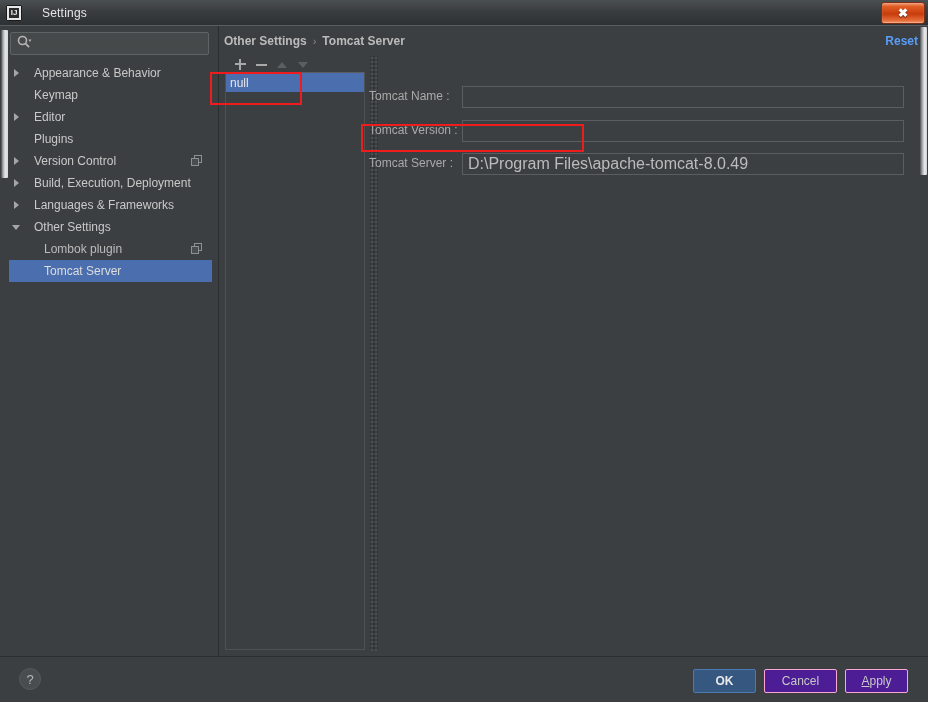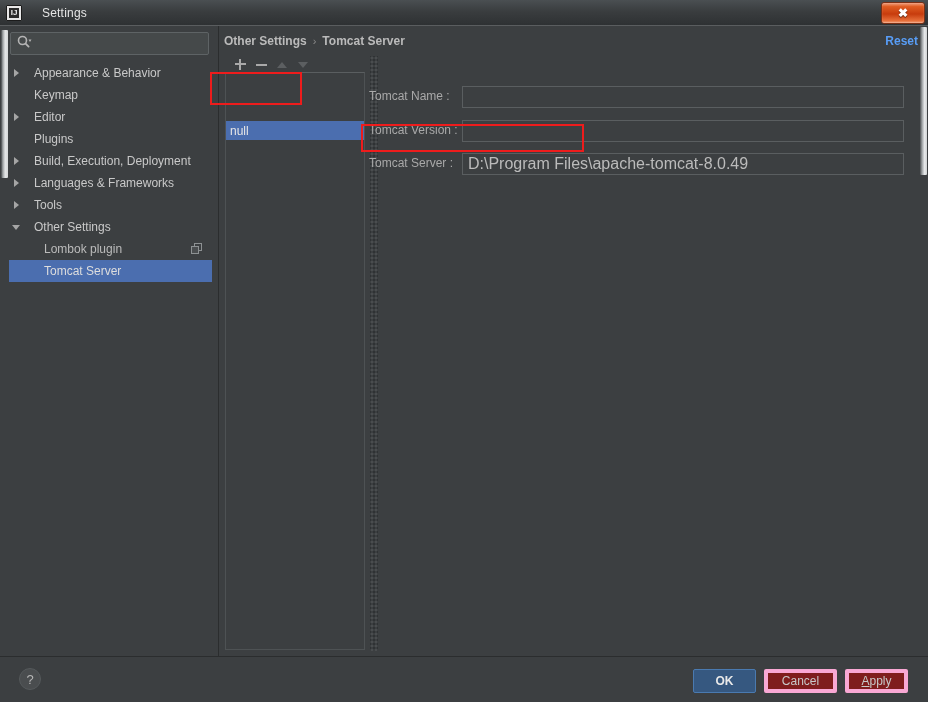--- a/index.html
+++ b/index.html
@@ -278,21 +278,20 @@
     display: flex;
     align-items: center;
     padding-left: 4px;
     font-size: 12px;
     color: #bbbbbb;
     box-sizing: border-box;
   }
   .list-row.selected {
     background: #4b6eaf;
     color: #e6e6e6;
-    margin-top: 48px;
   }
 
   
   .splitter {
     position: absolute;
     left: 151px; top: 30px;
     width: 8px; height: 595px;
     background-image:
       radial-gradient(#4a4d4f 40%, transparent 41%),
       radial-gradient(#2f3234 40%, transparent 41%);
@@ -383,22 +382,22 @@
     display: flex; align-items: center; justify-content: center;
     cursor: pointer;
   }
   .btn-default {
     background: #365880;
     border: 1px solid #4a7ab0;
     color: #e9e9e9;
     font-weight: bold;
   }
   .btn-normal {
-    background: #7f1d1d;
-    border: 4px solid #f9a8d4;
+    background: #4c1d95;
+    border: 1px solid #f9a8d4;
     color: #c8c8c8;
   }
   .btn-ok     { left: 693px; width: 63px; }
   .btn-cancel { left: 764px; width: 73px; }
   .btn-apply  { left: 845px; width: 63px; }
   .btn u { text-decoration: underline; }
 
   
   .annot {
     position: absolute;
@@ -457,41 +456,47 @@
               <i class="arrow-right"></i>
             </span>
           <span class="tree-label">Editor</span>
         </div>
 
         <div class="tree-item bold">
           <span class="tw"></span>
           <span class="tree-label">Plugins</span>
         </div>
 
+        <div class="tree-item bold">
+          <span class="tw">
+              <i class="arrow-right"></i>
+            </span>
+          <span class="tree-label">Version Control</span>
+          <span class="copy-icon">
+            <svg width="11" height="11" viewBox="0 0 11 11">
+              <rect x="3.5" y="0.5" width="7" height="7" fill="none" stroke="#8d9193" stroke-width="1"></rect>
+              <rect x="0.5" y="3.5" width="7" height="7" fill="#4a4d4f" stroke="#8d9193" stroke-width="1"></rect>
+            </svg>
+          </span>
+        </div>
 
         <div class="tree-item bold">
           <span class="tw">
               <i class="arrow-right"></i>
             </span>
           <span class="tree-label">Build, Execution, Deployment</span>
         </div>
 
         <div class="tree-item bold">
           <span class="tw">
               <i class="arrow-right"></i>
             </span>
           <span class="tree-label">Languages &amp; Frameworks</span>
         </div>
 
-        <div class="tree-item bold">
-          <span class="tw">
-              <i class="arrow-right"></i>
-            </span>
-          <span class="tree-label">Tools</span>
-        </div>
 
         <div class="tree-item bold">
           <span class="tw">
               <i class="arrow-down"></i>
             </span>
           <span class="tree-label">Other Settings</span>
         </div>
 
         <div class="tree-item indent">
           <span class="tree-label">Lombok plugin</span>

